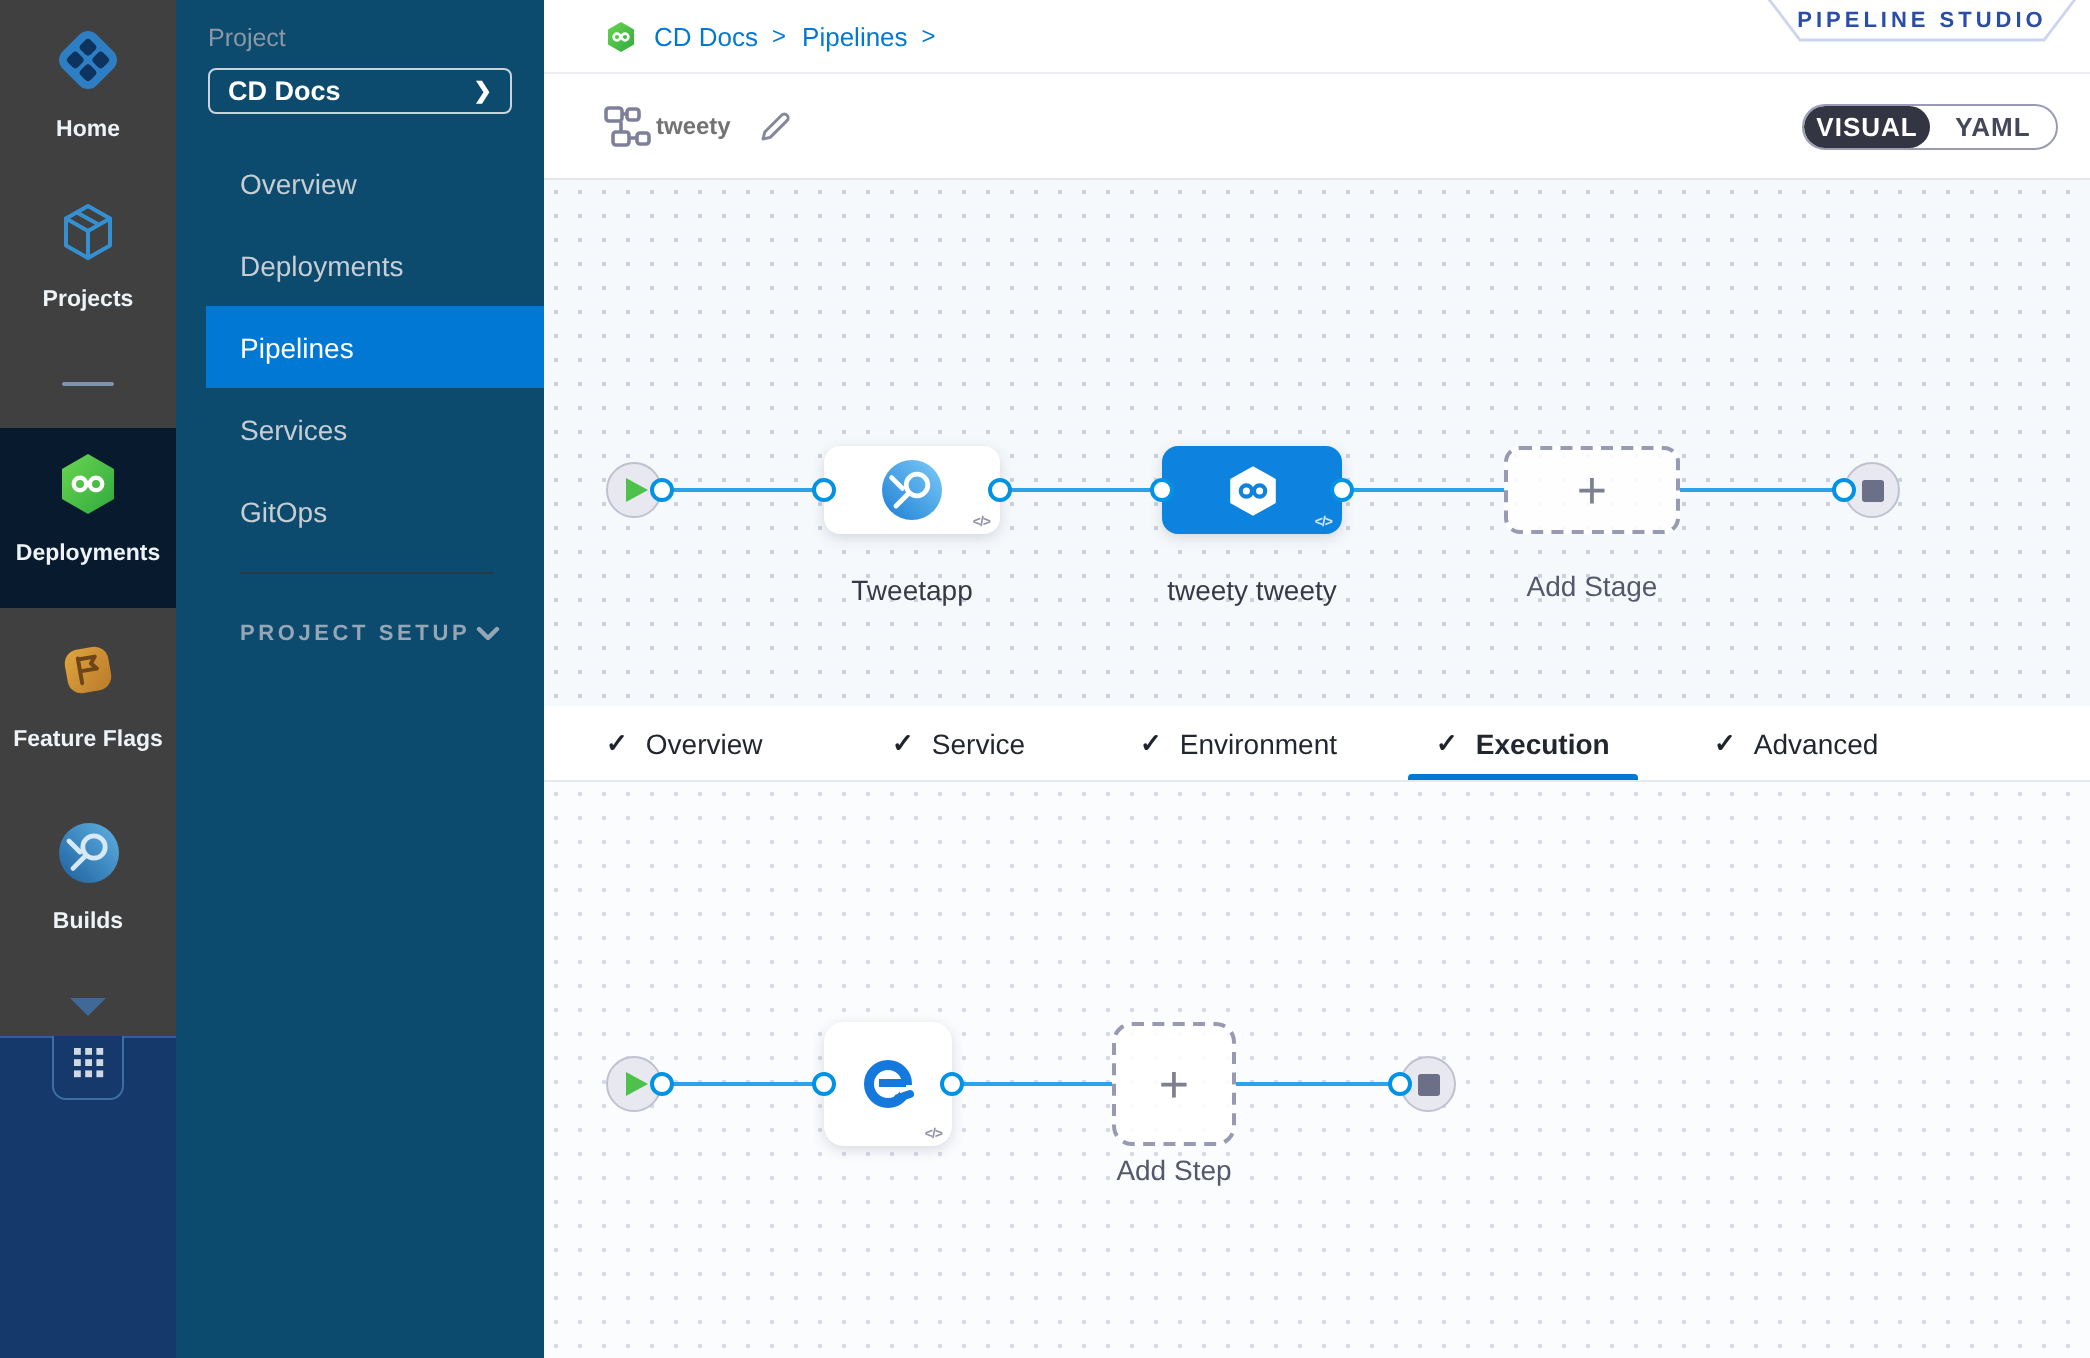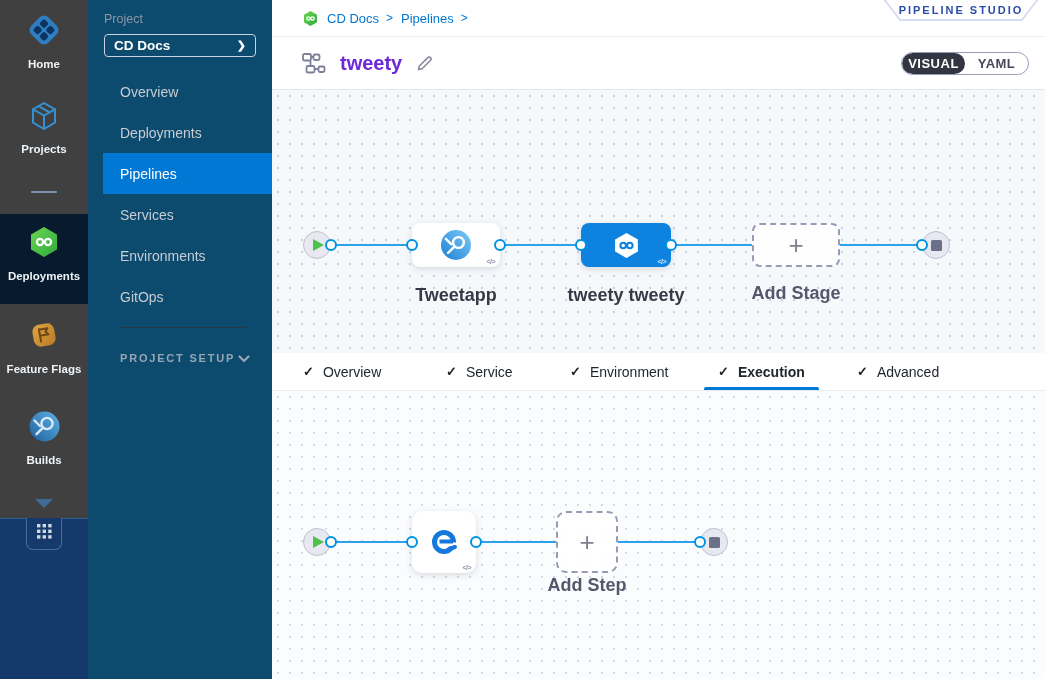--- a/index.html
+++ b/index.html
@@ -35,21 +35,21 @@
   .setup-row { margin-top:21px; padding:0 22px 0 32px; display:flex; align-items:center; justify-content:space-between; cursor:pointer; }
   .setup-row .txt { color:#97a6b5; font-size:11px; font-weight:bold; letter-spacing:1.8px; }
 
   
   .main { flex:1; height:100%; display:flex; flex-direction:column; position:relative; background:#fff; min-width:0; }
   .crumbbar { height:37px; display:flex; align-items:center; padding-left:30px; border-bottom:1px solid #eceef2; background:#fff; }
   .crumb-link { color:#0278d5; font-size:13px; margin-left:8px; cursor:pointer; }
   .crumb-sep { color:#0278d5; font-size:12px; margin-left:7px; }
   .studio-badge { position:absolute; top:-1px; right:6px; z-index:5; }
   .titlebar { height:53px; display:flex; align-items:center; padding:0 16px 0 30px; border-bottom:1px solid #e4e5ec; background:#fff; }
-  .pipe-title { font-size:20px; font-weight:bold; color:#6d28d9; margin-left:12px; }
+  .pipe-title { font-size:12px; font-weight:bold; color:#737373; }
   .edit-btn { margin-left:14px; cursor:pointer; display:flex; }
   .titlebar .spacer { flex:1; }
   .view-toggle { display:flex; border:1.5px solid #9a9cb5; border-radius:12px; height:23px; overflow:hidden; background:#fff; cursor:pointer; }
   .vt-seg { display:flex; align-items:center; justify-content:center; font-size:13px; font-weight:bold; width:63px; letter-spacing:.5px; }
   .vt-visual { background:#343543; color:#fff; border-radius:11px; }
   .vt-yaml { color:#45475a; }
 
   
   .canvas1 { height:263px; position:relative; background:#f6f9fc; background-image:radial-gradient(#c9d0de 1px, transparent 1.2px); background-size:12px 12px; overflow:hidden; }
   .canvas2 { flex:1; position:relative; background:#fbfcfe; background-image:radial-gradient(#d4d9e5 1px, transparent 1.2px); background-size:12px 12px; overflow:hidden; }
@@ -57,21 +57,21 @@
   .edge { position:absolute; height:2px; background:#2ba2e9; }
   .port { position:absolute; width:12px; height:12px; border-radius:50%; background:#fff; border:2.5px solid #0092e4; z-index:3; cursor:pointer; }
   .term-circle { position:absolute; width:28px; height:28px; border-radius:50%; background:#e8e8f0; border:1px solid #c0c1d0; display:flex; align-items:center; justify-content:center; z-index:2; }
   .stop-sq { width:11px; height:11px; background:#6b6f87; border-radius:1.5px; }
   .stage-node { position:absolute; width:88px; height:44px; border-radius:8px; background:#fff; box-shadow:0 2px 7px rgba(40,41,61,.16); display:flex; align-items:center; justify-content:center; z-index:2; cursor:pointer; }
   .stage-node.blue { background:#0d83df; }
   .code-glyph { position:absolute; right:5px; bottom:2px; font-size:7px; font-weight:bold; color:#9293ab; letter-spacing:-.5px; }
   .stage-node.blue .code-glyph { color:#cfe6fa; }
   .add-box { position:absolute; border:2px dashed #989ab3; border-radius:8px; background:rgba(255,255,255,.85); display:flex; align-items:center; justify-content:center; z-index:2; cursor:pointer; }
   .plus { color:#7d808f; font-size:26px; font-weight:300; line-height:20px; }
-  .node-label { position:absolute; font-size:18px; color:#383946; text-align:center; z-index:2; line-height:21px;font-weight:bold; }
+  .node-label { position:absolute; font-size:14px; color:#383946; text-align:center; z-index:2; line-height:21px; }
   .node-label.dim { color:#55576b; }
   .step-node { position:absolute; width:64px; height:62px; border-radius:10px; background:#fff; box-shadow:0 2px 7px rgba(40,41,61,.16); display:flex; align-items:center; justify-content:center; z-index:2; cursor:pointer; }
 
   
   .tabsbar { height:38px; background:#fff; border-bottom:1px solid #e7e9f1; position:relative; }
   .tab { position:absolute; top:0; bottom:0; display:flex; align-items:center; gap:9px; font-size:14px; color:#22272f; cursor:pointer; }
   .tab .chk { font-size:13px; font-weight:bold; color:#1f232b; }
   .tab.active { font-weight:bold; }
   .tab.active::after { content:''; position:absolute; left:-14px; right:-14px; bottom:0; height:3px; background:#0278d5; border-radius:2px 2px 0 0; }
 </style>
@@ -190,21 +190,20 @@
     <div class="proj-label">Project</div>
     <div class="proj-select">
       <span class="val">CD Docs</span>
       <span class="chv">❯</span>
     </div>
     <div class="nav">
       <div class="nav-item">Overview</div>
       <div class="nav-item">Deployments</div>
       <div class="nav-item active">Pipelines</div>
       <div class="nav-item">Services</div>
-      <div class="nav-item">Environments</div>
       <div class="nav-item">GitOps</div>
     </div>
     <div class="side-divider"></div>
     <div class="setup-row">
       <span class="txt">PROJECT SETUP</span>
       <span>
         <svg width="12" height="8" viewBox="0 0 12 8">
             <path d="M1.5 1.5 L6 6 L10.5 1.5" fill="none" stroke="#97a6b5" stroke-width="2.2" stroke-linecap="round" stroke-linejoin="round"></path>
           </svg>
       </span>

